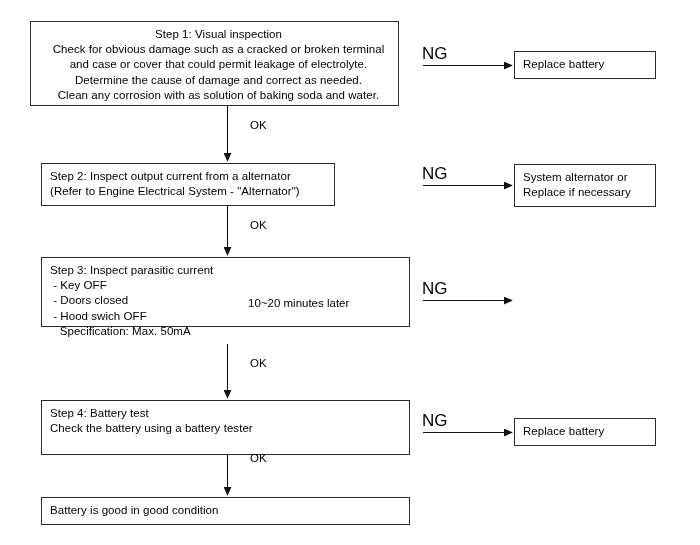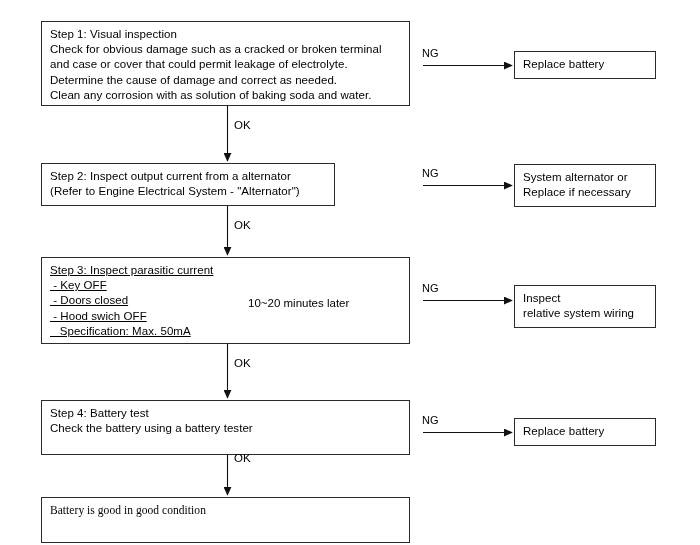--- a/index.html
+++ b/index.html
@@ -26,43 +26,44 @@
     box-sizing: border-box;
     border: 1px solid #2b2b2b;
     background: #ffffff;
     font-size: 11.5px;
     line-height: 15.2px;
     white-space: pre;
     padding: 5px 0 0 8px;
     letter-spacing: 0.05px;
   }
   
-  #box-step1 { left: 41px;  top: 21px;  width: 369px; height: 85px; }
+  #box-step1 { left: 30px;  top: 21px;  width: 369px; height: 85px; text-align: center; }
   #box-step2 { left: 41px;  top: 163px; width: 294px; height: 43px; }
-  #box-step3 { left: 41px;  top: 257px; width: 369px; height: 87px; text-decoration: underline; }
+  #box-step3 { left: 41px;  top: 257px; width: 369px; height: 70px; }
   #box-step4 { left: 41px;  top: 400px; width: 369px; height: 55px; }
-  #box-final { left: 41px;  top: 497px; width: 369px; height: 46px; font-family: Liberation Serif, serif; }
+  #box-final { left: 41px;  top: 497px; width: 369px; height: 28px; }
 
   
   #box-ng1 { left: 514px; top: 51px;  width: 142px; height: 28px; }
   #box-ng2 { left: 514px; top: 164px; width: 142px; height: 43px; }
   #box-ng3 { left: 514px; top: 285px; width: 142px; height: 43px; }
   #box-ng4 { left: 514px; top: 418px; width: 142px; height: 28px; }
 
   .ng-label {
     position: absolute;
-    font-size: 11px;
+    font-size: 17px;
     line-height: 13px;
     white-space: nowrap;
   }
   .ok-label {
     position: absolute;
     font-size: 11.5px;
     line-height: 13px;
     white-space: nowrap;
+    margin-left: 16px;
   }
   .bracket-label {
     position: absolute;
     font-size: 11.5px;
     line-height: 13px;
     white-space: nowrap;
     text-align: right;
   }
   svg.lines {
     position: absolute;
@@ -119,22 +120,20 @@
   <div class="box" id="box-step4">Step 4: Battery test
 Check the battery using a battery tester</div>
 
   <div class="box" id="box-final">Battery is good in good condition</div>
 
   <div class="box" id="box-ng1">Replace battery</div>
 
   <div class="box" id="box-ng2">System alternator or
 Replace if necessary</div>
 
-  <div class="box" id="box-ng3">Inspect
-relative system wiring</div>
 
   <div class="box" id="box-ng4">Replace battery</div>
 
   <div class="ng-label" style="left:422px; top:47px;">NG</div>
   <div class="ng-label" style="left:422px; top:167px;">NG</div>
   <div class="ng-label" style="left:422px; top:282px;">NG</div>
   <div class="ng-label" style="left:422px; top:414px;">NG</div>
 
   <div class="ok-label" style="left:234px; top:119px;">OK</div>
   <div class="ok-label" style="left:234px; top:219px;">OK</div>

